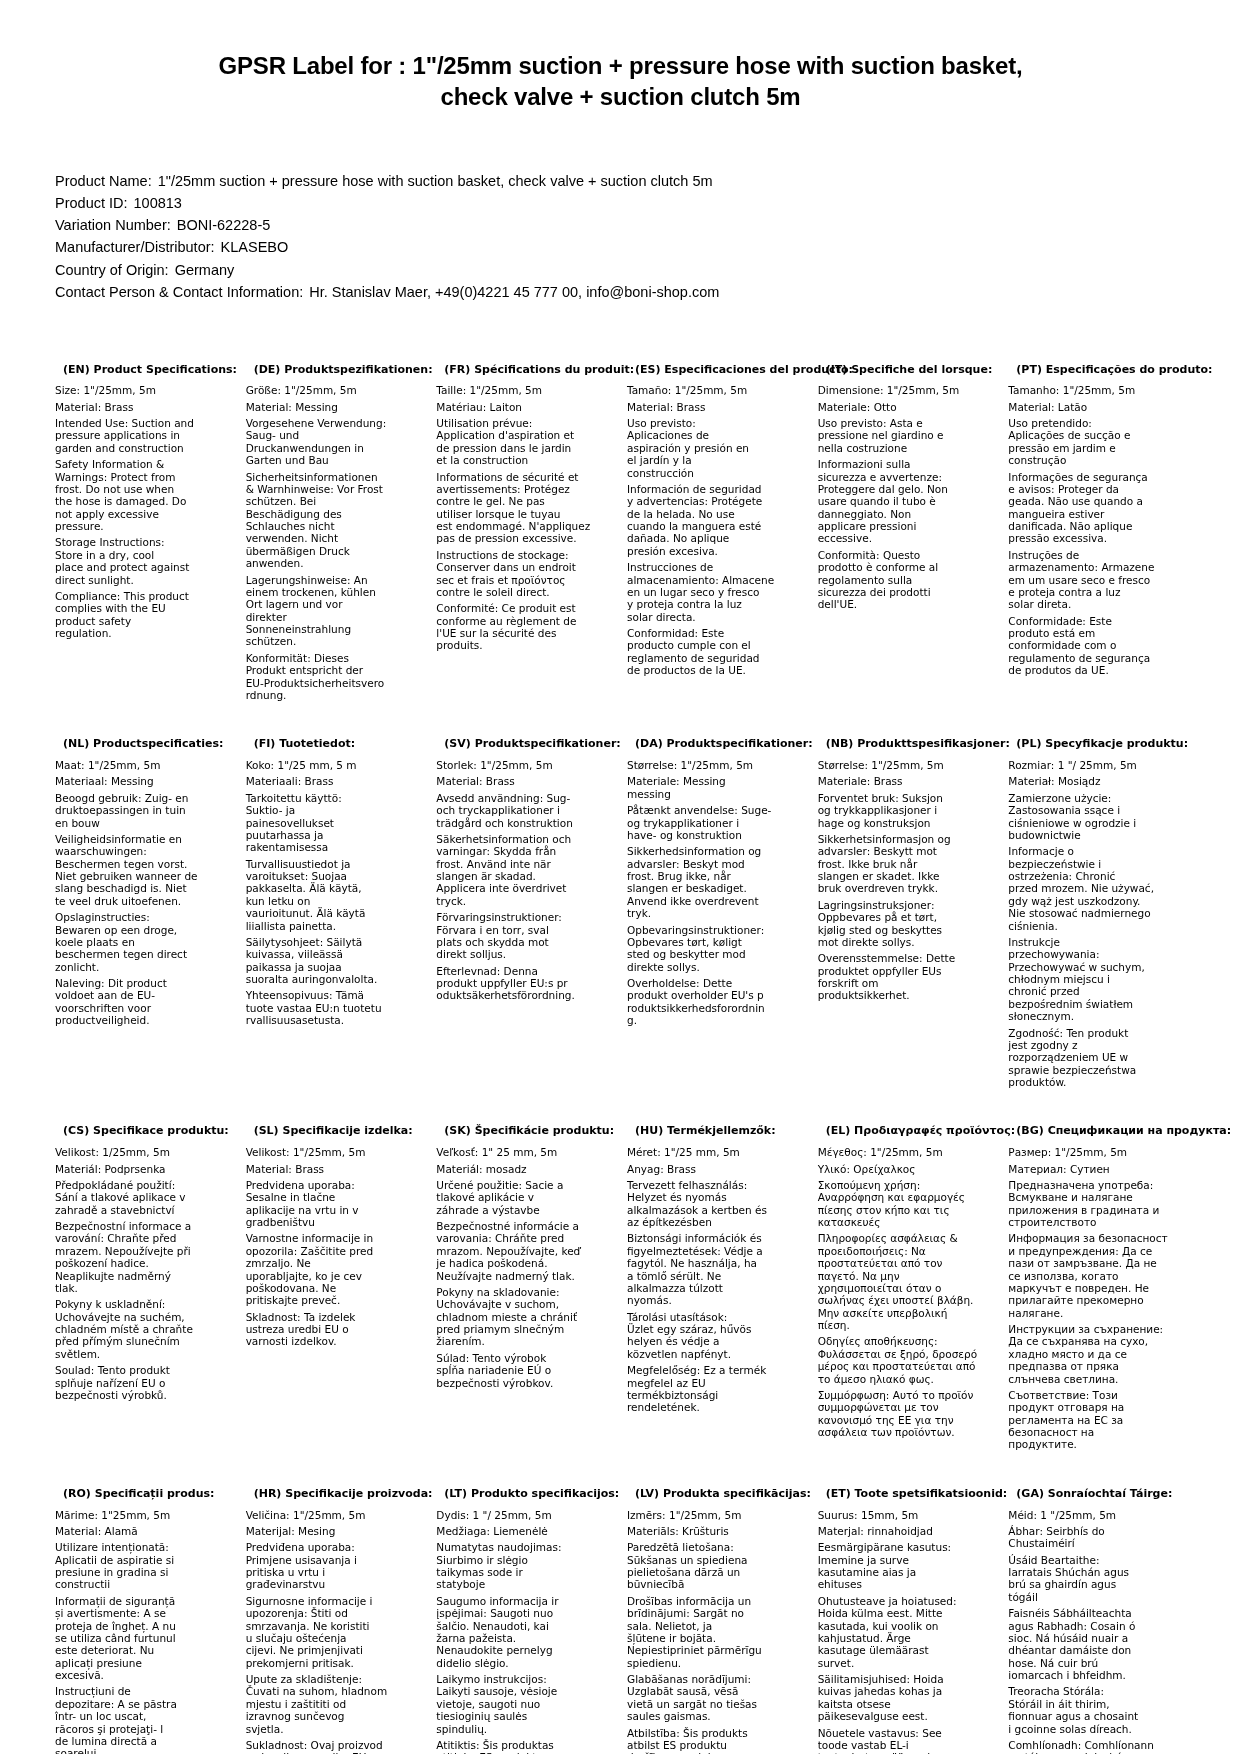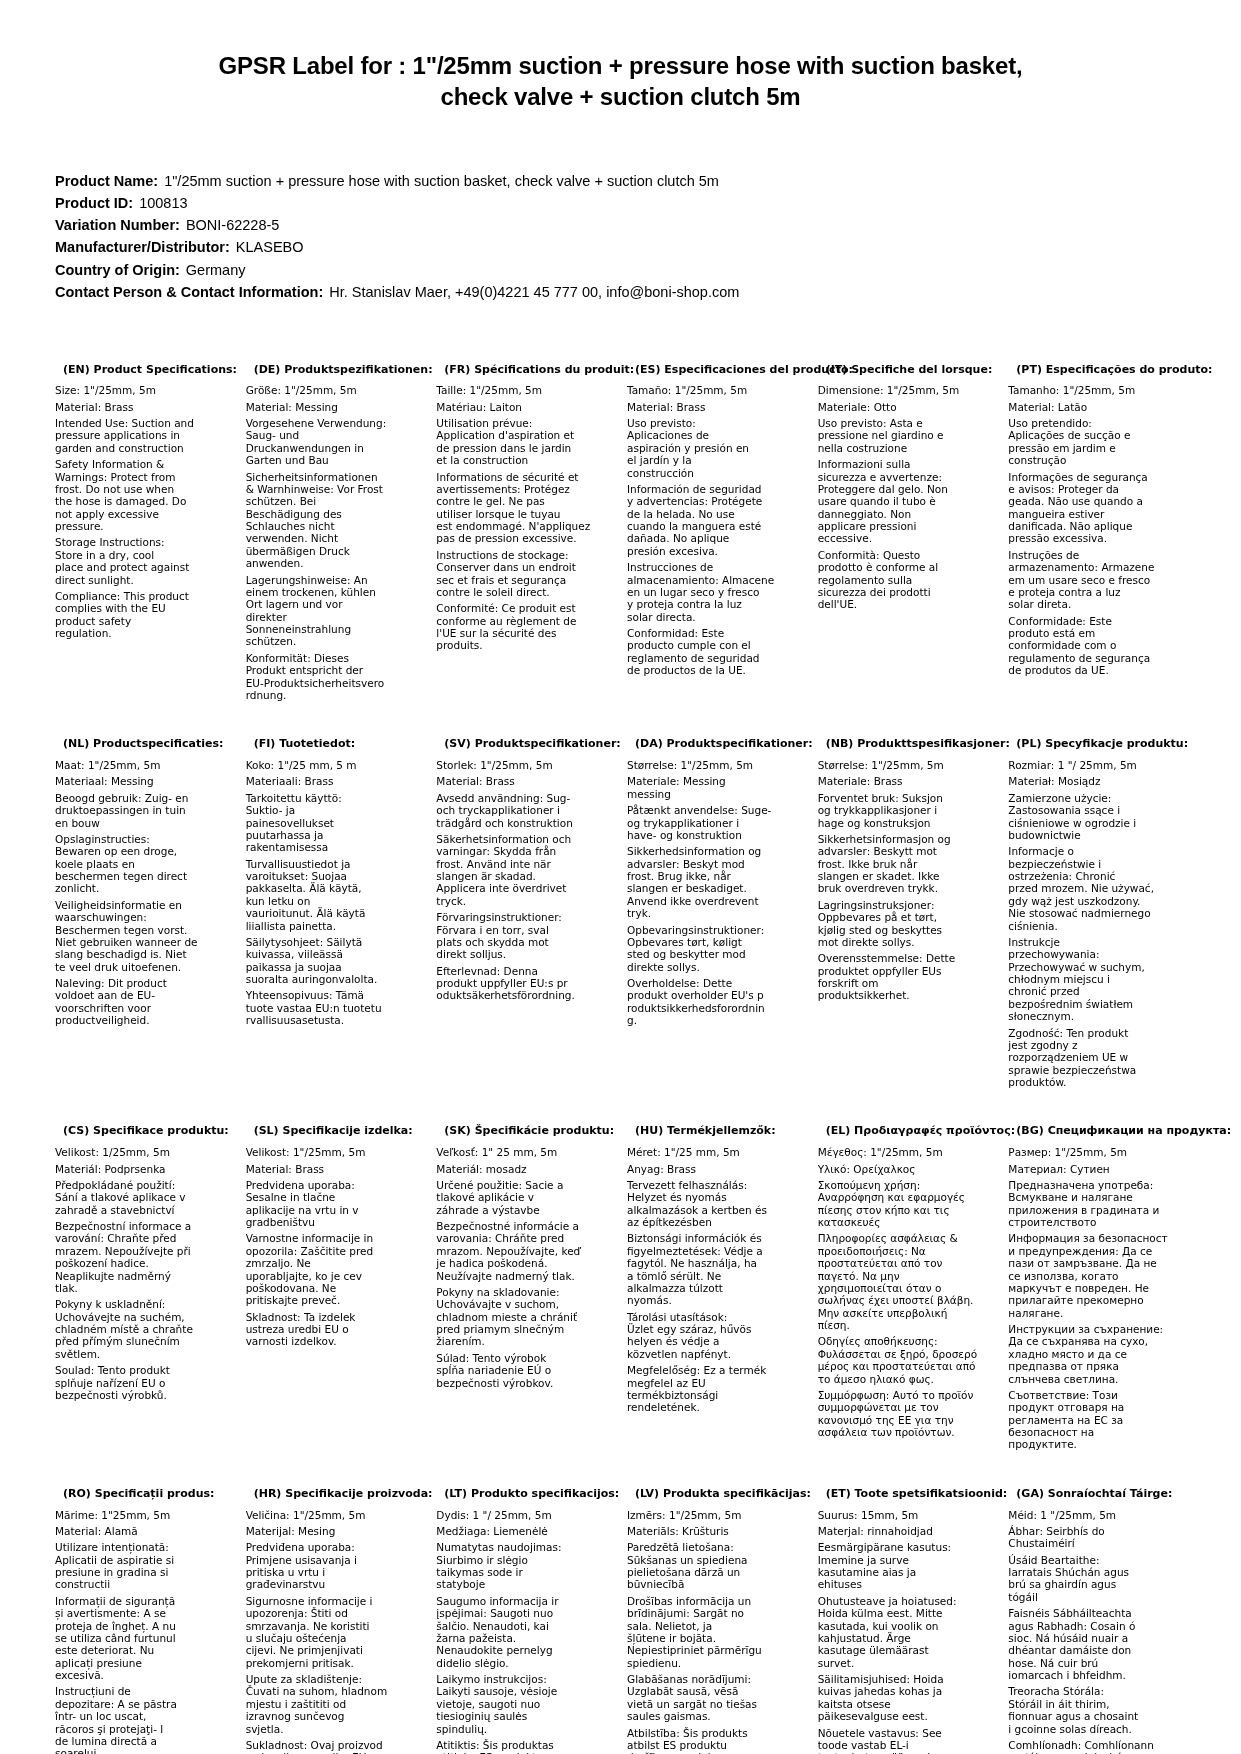--- a/index.html
+++ b/index.html
@@ -13,21 +13,21 @@
   .title {
     font-family: "Liberation Sans", sans-serif;
     font-weight: bold; font-size: 24px; line-height: 1.3;
     text-align: center; max-width: 850px; margin: 14px auto 58px;
     letter-spacing: -0.2px;
   }
   .info-block {
     font-family: "Liberation Sans", sans-serif;
     font-size: 14.5px; line-height: 1.52; margin: 0 0 52px 0;
   }
-  .info-label { font-weight: bold; margin-right: 6px; text-align: center; }
+  .info-label { font-weight: normal; margin-right: 6px; text-align: center; }
   .lang-grid {
     display: grid; grid-template-columns: repeat(6, 1fr);
     column-gap: 13px; row-gap: 24px;
   }
   .lang-block { min-width: 0; }
   .lang-heading {
     font-weight: bold; font-size: 11px; line-height: 1.25;
     white-space: nowrap; margin: 8px;
   }
   .lang-par {
@@ -122,21 +122,21 @@
 de pression dans le jardin
 et la construction</p>
         <p class="lang-par">Informations de sécurité et
 avertissements: Protégez
 contre le gel. Ne pas
 utiliser lorsque le tuyau
 est endommagé. N'appliquez
 pas de pression excessive.</p>
         <p class="lang-par">Instructions de stockage:
 Conserver dans un endroit
-sec et frais et segurança
+sec et frais et προϊόντος
 contre le soleil direct.</p>
         <p class="lang-par">Conformité: Ce produit est
 conforme au règlement de
 l'UE sur la sécurité des
 produits.</p>
       </div>
       <div class="lang-block">
         <div class="lang-heading">(ES) Especificaciones del producto:</div>
         <p class="lang-par">Tamaño: 1"/25mm, 5m</p>
         <p class="lang-par">Material: Brass</p>
@@ -206,31 +206,31 @@
 regulamento de segurança
 de produtos da UE.</p>
       </div>
       <div class="lang-block">
         <div class="lang-heading">(NL) Productspecificaties:</div>
         <p class="lang-par">Maat: 1"/25mm, 5m</p>
         <p class="lang-par">Materiaal: Messing</p>
         <p class="lang-par">Beoogd gebruik: Zuig- en
 druktoepassingen in tuin
 en bouw</p>
-        <p class="lang-par">Opslaginstructies:
-Bewaren op een droge,
-koele plaats en
-beschermen tegen direct
-zonlicht.</p>
         <p class="lang-par">Veiligheidsinformatie en
 waarschuwingen:
 Beschermen tegen vorst.
 Niet gebruiken wanneer de
 slang beschadigd is. Niet
 te veel druk uitoefenen.</p>
+        <p class="lang-par">Opslaginstructies:
+Bewaren op een droge,
+koele plaats en
+beschermen tegen direct
+zonlicht.</p>
         <p class="lang-par">Naleving: Dit product
 voldoet aan de EU-
 voorschriften voor
 productveiligheid.</p>
       </div>
       <div class="lang-block">
         <div class="lang-heading">(FI) Tuotetiedot:</div>
         <p class="lang-par">Koko: 1"/25 mm, 5 m</p>
         <p class="lang-par">Materiaali: Brass</p>
         <p class="lang-par">Tarkoitettu käyttö:

